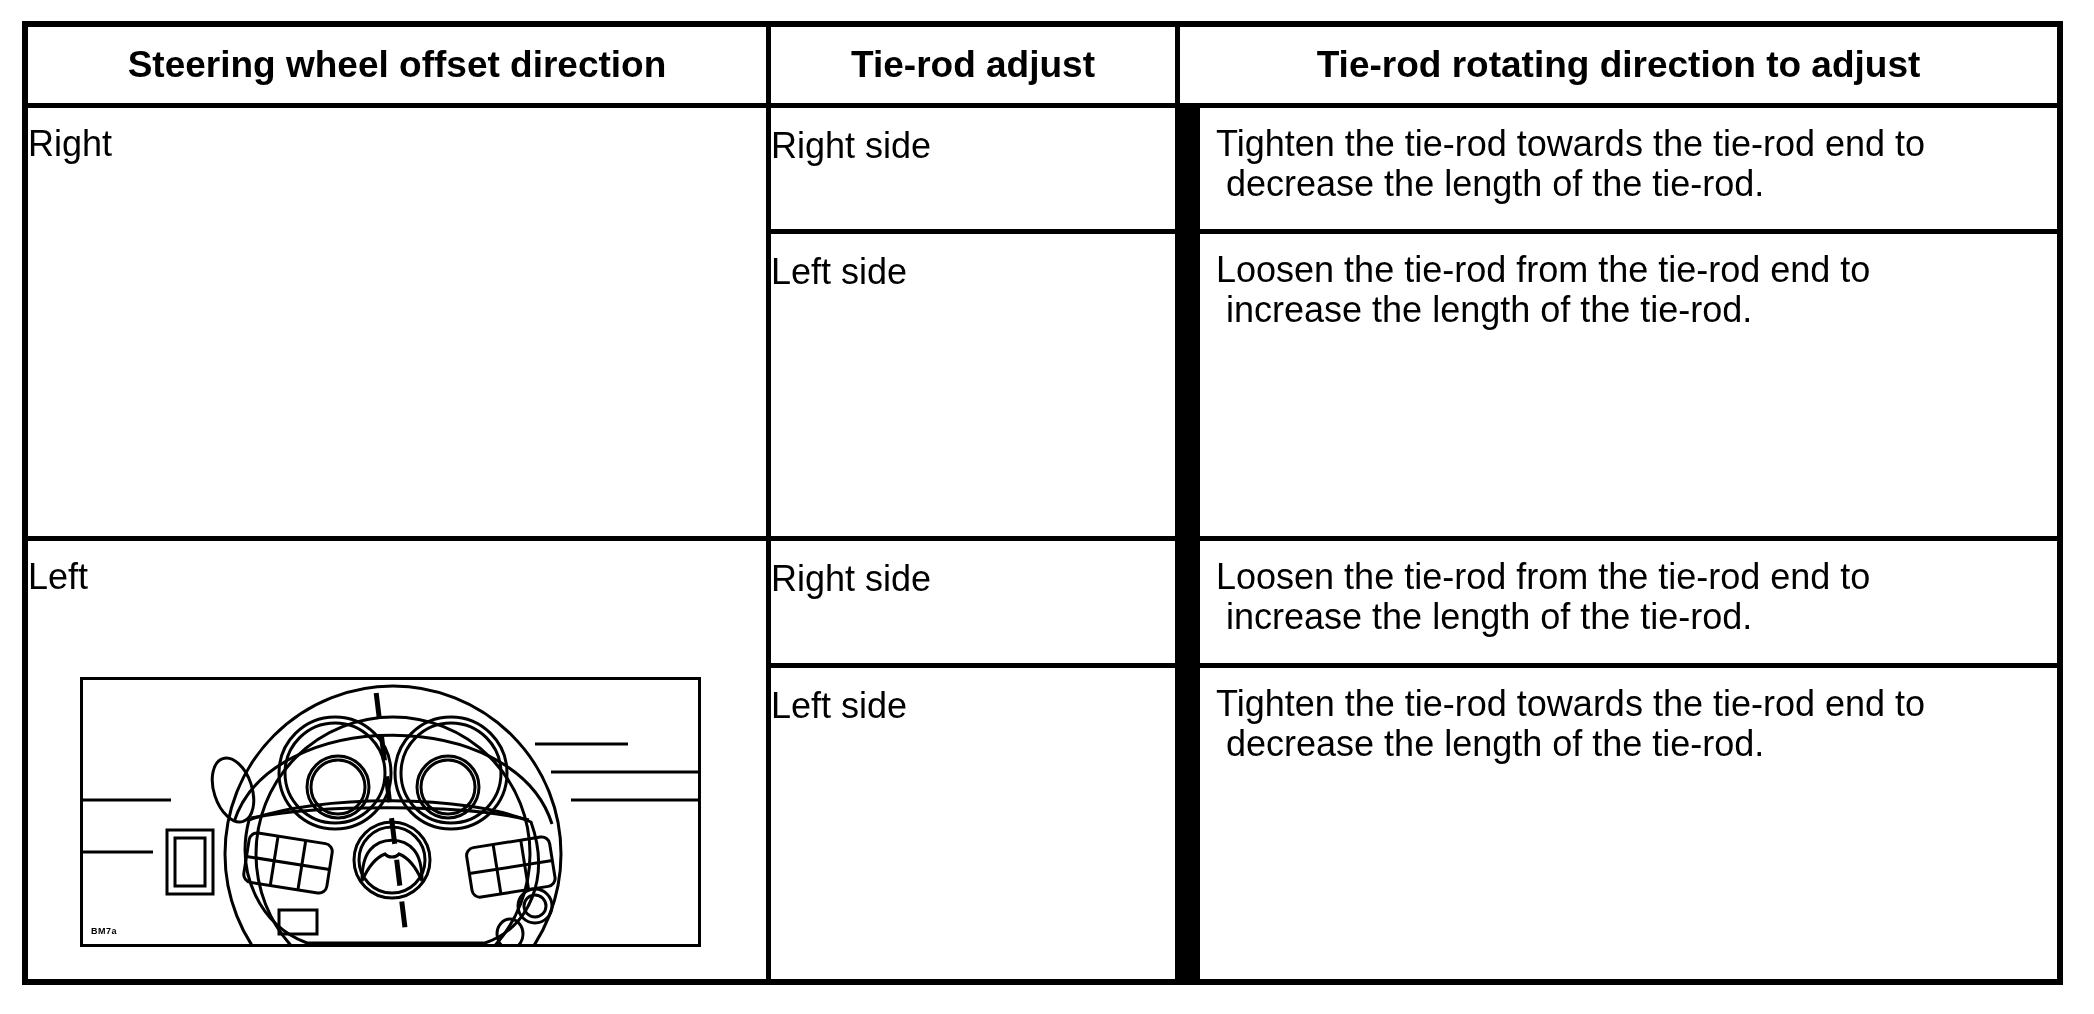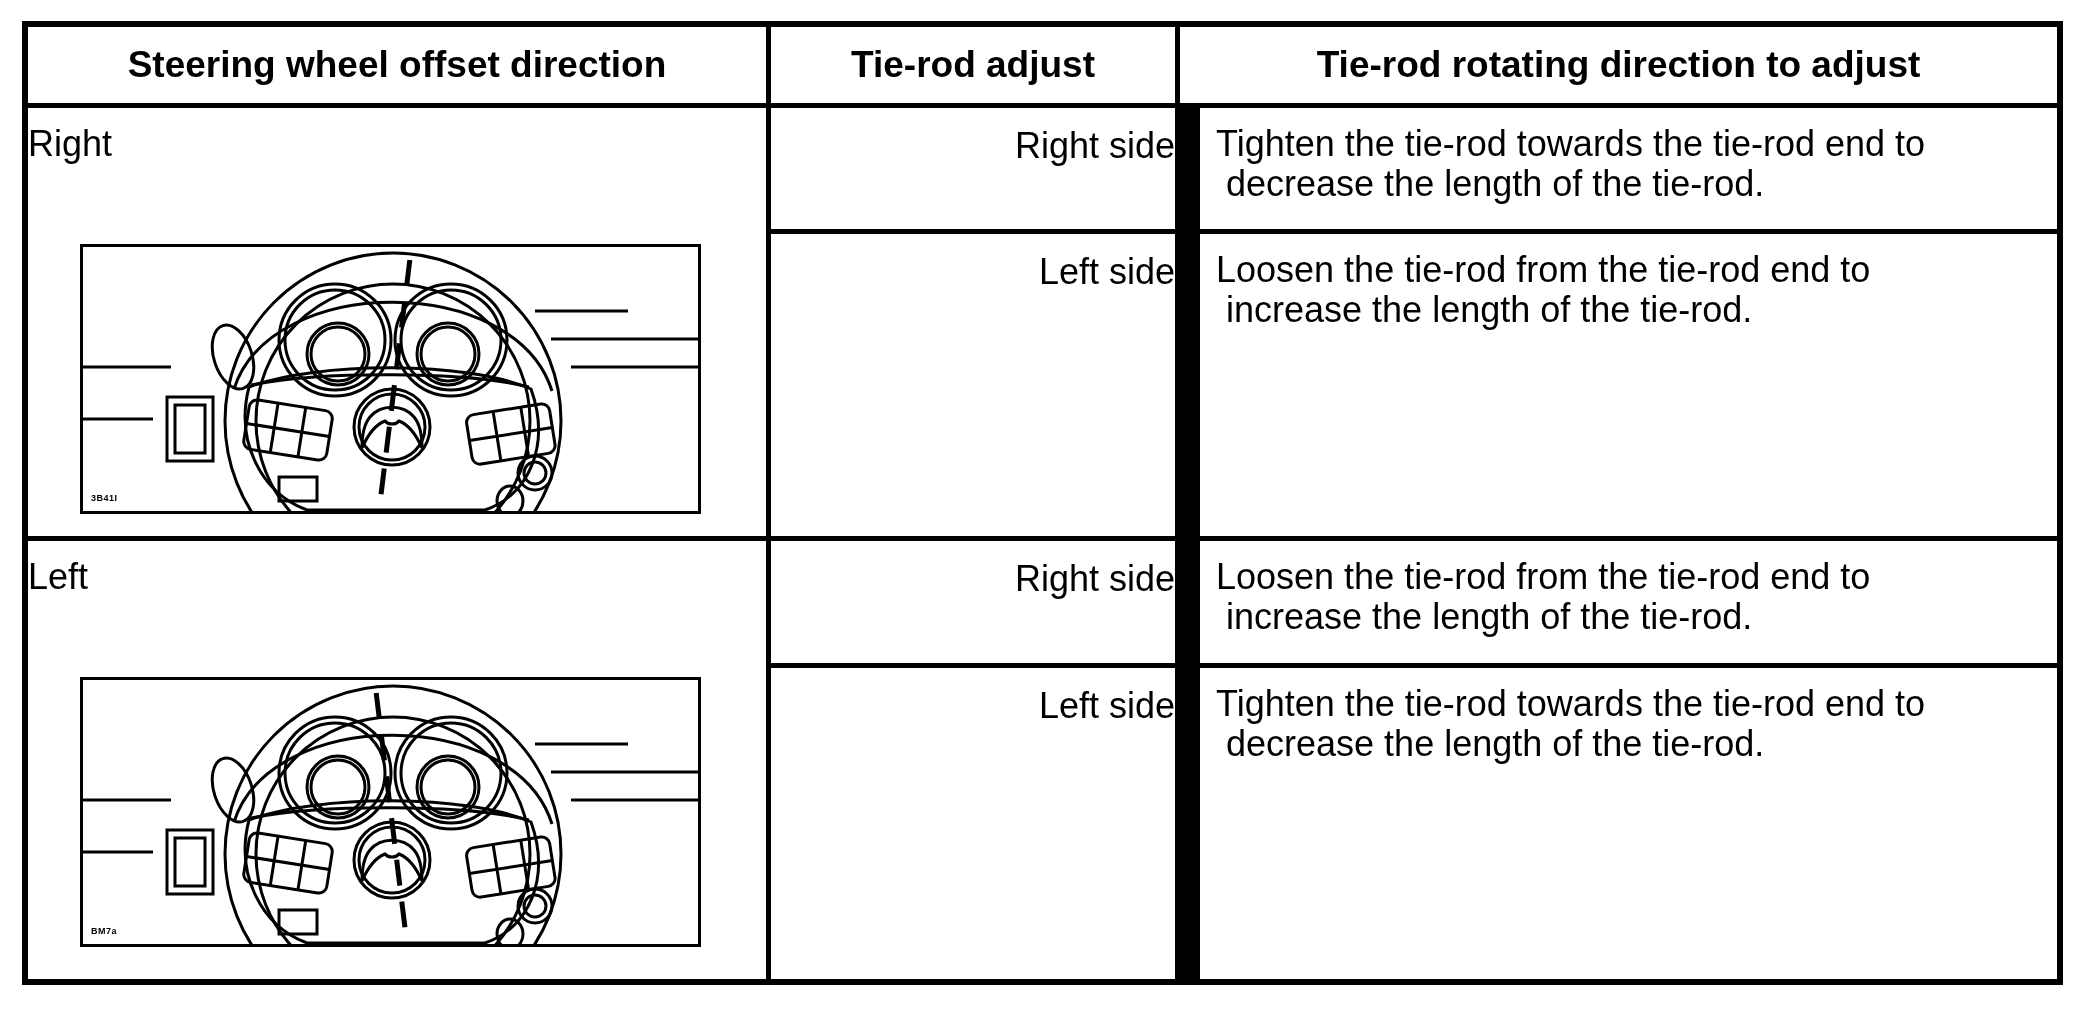--- a/index.html
+++ b/index.html
@@ -20,21 +20,21 @@
   .h1{grid-area:1/1}.h2{grid-area:1/2}.h3{grid-area:1/3}
   .grp1{grid-area:2/1/4/2}.s1a{grid-area:2/2}.i1a{grid-area:2/3}
   .s1b{grid-area:3/2}.i1b{grid-area:3/3}
   .grp2{grid-area:4/1/6/2}.s2a{grid-area:4/2}.i2a{grid-area:4/3}
   .s2b{grid-area:5/2}.i2b{grid-area:5/3}
   .head{
     display:flex;align-items:center;justify-content:center;
     font-weight:bold;font-size:37px;
   }
   .side{
-    text-align:right;font-size:36px;padding-top:18px;line-height:1.1;
+    text-align:left;font-size:36px;padding-top:18px;line-height:1.1;
   }
   .instr{
     font-size:36px;line-height:1.12;padding:16px 6px 0 16px;
     white-space:pre-wrap;
     margin-left:20px;
   }
   .dir{
     text-align:left;font-size:36px;padding-top:16px;line-height:1.1;
   }
   .figbox{
@@ -108,27 +108,20 @@
 </svg>
 
 <div class="tbl">
 
   <div class="cell head h1">Steering wheel offset direction</div>
   <div class="cell head h2">Tie-rod adjust</div>
   <div class="cell head h3">Tie-rod rotating direction to adjust</div>
 
   <div class="cell grp1">
     <div class="dir">Right</div>
-    <div class="figbox">
-      <svg viewBox="0 0 615 264">
-        <use href="#wheel-art"></use>
-        <line class="centerline" x1="310" y1="12" x2="310" y2="262" transform="rotate(7 310 150)"></line>
-      </svg>
-      <span class="figcode">3B41I</span>
-    </div>
   </div>
   <div class="cell side s1a">Right side</div>
   <div class="cell instr i1a">Tighten the tie-rod towards the tie-rod end to
  decrease the length of the tie-rod.</div>
   <div class="cell side s1b">Left side</div>
   <div class="cell instr i1b">Loosen the tie-rod from the tie-rod end to
  increase the length of the tie-rod.</div>
 
   <div class="cell grp2">
     <div class="dir">Left</div>

